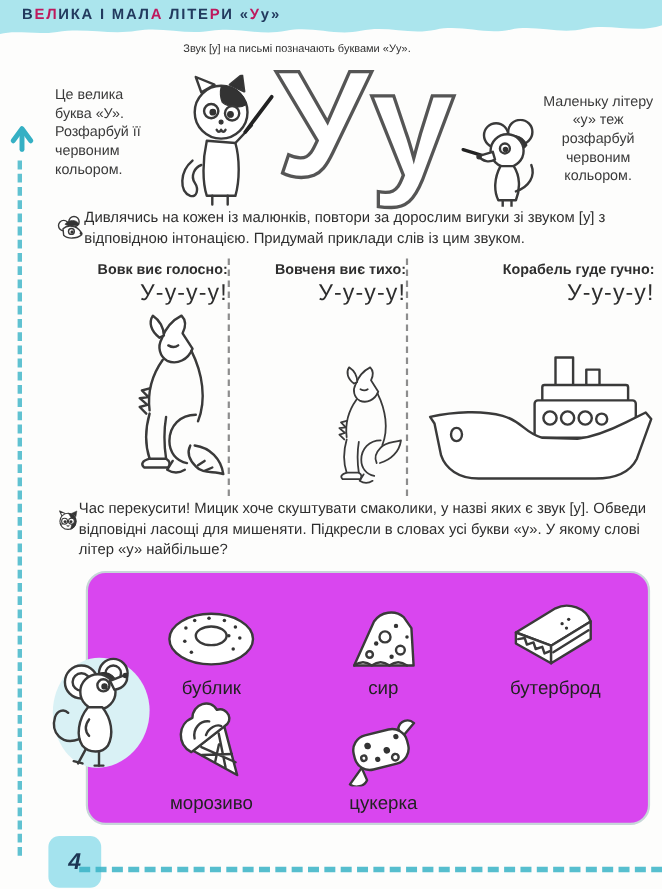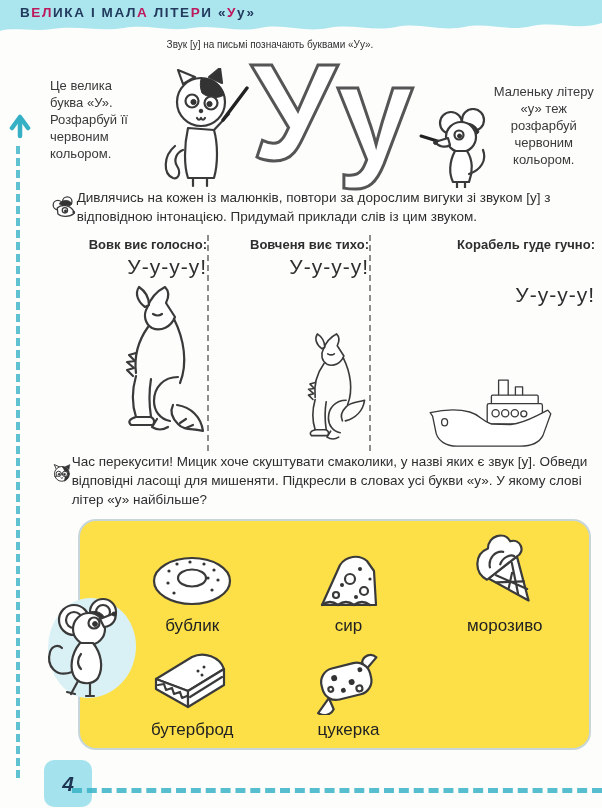--- a/index.html
+++ b/index.html
@@ -33,30 +33,30 @@
 
   .task{position:absolute;left:52px;display:flex;align-items:flex-start;}
   .task1{top:188px;width:540px;}
   .task2{top:452px;width:542px;}
   .task-text{font-size:13.5px;line-height:1.42;color:#2e2e2e;}
 
   .columns{position:absolute;top:235px;left:52px;width:543px;height:216px;display:flex;}
   .col{display:flex;flex-direction:column;align-items:flex-end;}
   .col1{width:155px;border-right:2px dashed #8d8d8d;}
   .col2{width:160px;border-right:2px dashed #8d8d8d;}
-  .col3{flex:1;gap:28px;}
+  .col3{flex:1;}
   .col-caption{font-size:13px;font-weight:bold;margin-top:2px;}
   .col-shout{font-size:21px;margin-top:3px;letter-spacing:1px;}
   .img-wolf{margin-top:4px;}
   .img-cub{margin-top:52px;}
   .img-ship{margin-top:44px;}
 
   .food-box{
     position:absolute;top:519px;left:78px;width:513px;height:231px;
-    border:2px solid #c7d6d8;border-radius:18px;background:#fde047;
+    border:2px solid #c7d6d8;border-radius:18px;background:#d946ef;
     display:grid;grid-template-columns:1fr 1fr 1fr;grid-template-rows:1fr 1fr;
     padding:10px 6px 8px 34px;box-sizing:border-box;
   }
   .food-item{display:flex;flex-direction:column;align-items:center;justify-content:flex-end;}
   .food-label{font-size:17px;color:#222;margin-top:5px;}
 
   .mouse-char{position:absolute;left:40px;top:592px;width:100px;height:112px;z-index:3;}
   .mouse-blob{position:absolute;left:8px;top:6px;width:88px;height:100px;background:#d9f1f5;border-radius:48% 52% 55% 45%/50% 48% 52% 50%;}
   .mouse-char svg{position:relative;}
 
@@ -246,46 +246,46 @@
       <g fill="#333">
           <circle cx="44" cy="18" r="2"></circle>
           <circle cx="26" cy="34" r="2"></circle>
           <circle cx="40" cy="46" r="2"></circle>
           <circle cx="54" cy="28" r="1.6"></circle>
         </g>
     </svg>
     <div class="food-label">сир</div>
   </div>
   <div class="food-item">
-    <svg width="86" height="78" viewBox="0 0 86 78">
-      <g transform="rotate(-38 43 39)">
-        <path class="fw" d="M26,34 L62,34 L44,76 Z"></path>
-        <g class="ln" stroke-width="1.5">
-            <path d="M30,42 L52,58 M36,54 L48,44 M34,36 L50,66 M54,36 L40,64"></path>
-          </g>
-        <path class="fw" d="M24,34 C18,20 30,6 44,10 C52,0 68,6 66,18 C76,22 72,36 62,34 Z"></path>
-        <path class="ln" d="M34,26 C38,18 48,16 54,22 M44,30 C50,26 58,28 60,32"></path>
-      </g>
-    </svg>
-    <div class="food-label">морозиво</div>
-  </div>
-  <div class="food-item">
     <svg width="92" height="66" viewBox="0 0 92 66">
       <path class="fw" d="M10,30 L46,8 C58,2 74,8 78,20 L42,42 Z"></path>
       <path class="fw" d="M10,30 L10,40 L42,58 L42,42 Z"></path>
       <path class="fw" d="M42,58 L78,36 L78,20 L42,42 Z"></path>
       <path class="ln" d="M12,36 l6,-1 2,6 6,-2 2,6 6,-2 2,6 5,-2"></path>
       <path class="ln" d="M44,48 L76,28"></path>
       <g fill="#333">
           <circle cx="52" cy="22" r="1.5"></circle>
           <circle cx="58" cy="18" r="1.5"></circle>
           <circle cx="56" cy="26" r="1.5"></circle>
         </g>
     </svg>
     <div class="food-label">бутерброд</div>
+  </div>
+  <div class="food-item">
+    <svg width="86" height="78" viewBox="0 0 86 78">
+      <g transform="rotate(-38 43 39)">
+        <path class="fw" d="M26,34 L62,34 L44,76 Z"></path>
+        <g class="ln" stroke-width="1.5">
+            <path d="M30,42 L52,58 M36,54 L48,44 M34,36 L50,66 M54,36 L40,64"></path>
+          </g>
+        <path class="fw" d="M24,34 C18,20 30,6 44,10 C52,0 68,6 66,18 C76,22 72,36 62,34 Z"></path>
+        <path class="ln" d="M34,26 C38,18 48,16 54,22 M44,30 C50,26 58,28 60,32"></path>
+      </g>
+    </svg>
+    <div class="food-label">морозиво</div>
   </div>
   <div class="food-item">
     <svg width="84" height="62" viewBox="0 0 84 62">
       <g transform="rotate(-14 42 31)">
         <path class="fw" d="M20,40 L6,52 C10,57 18,57 22,52 Z"></path>
         <path class="fw" d="M62,22 L76,12 C72,6 64,7 61,13 Z"></path>
         <rect class="fw" x="16" y="12" width="50" height="32" rx="14"></rect>
         <g fill="#333">
             <circle cx="30" cy="22" r="3"></circle>
             <circle cx="46" cy="30" r="3"></circle>

